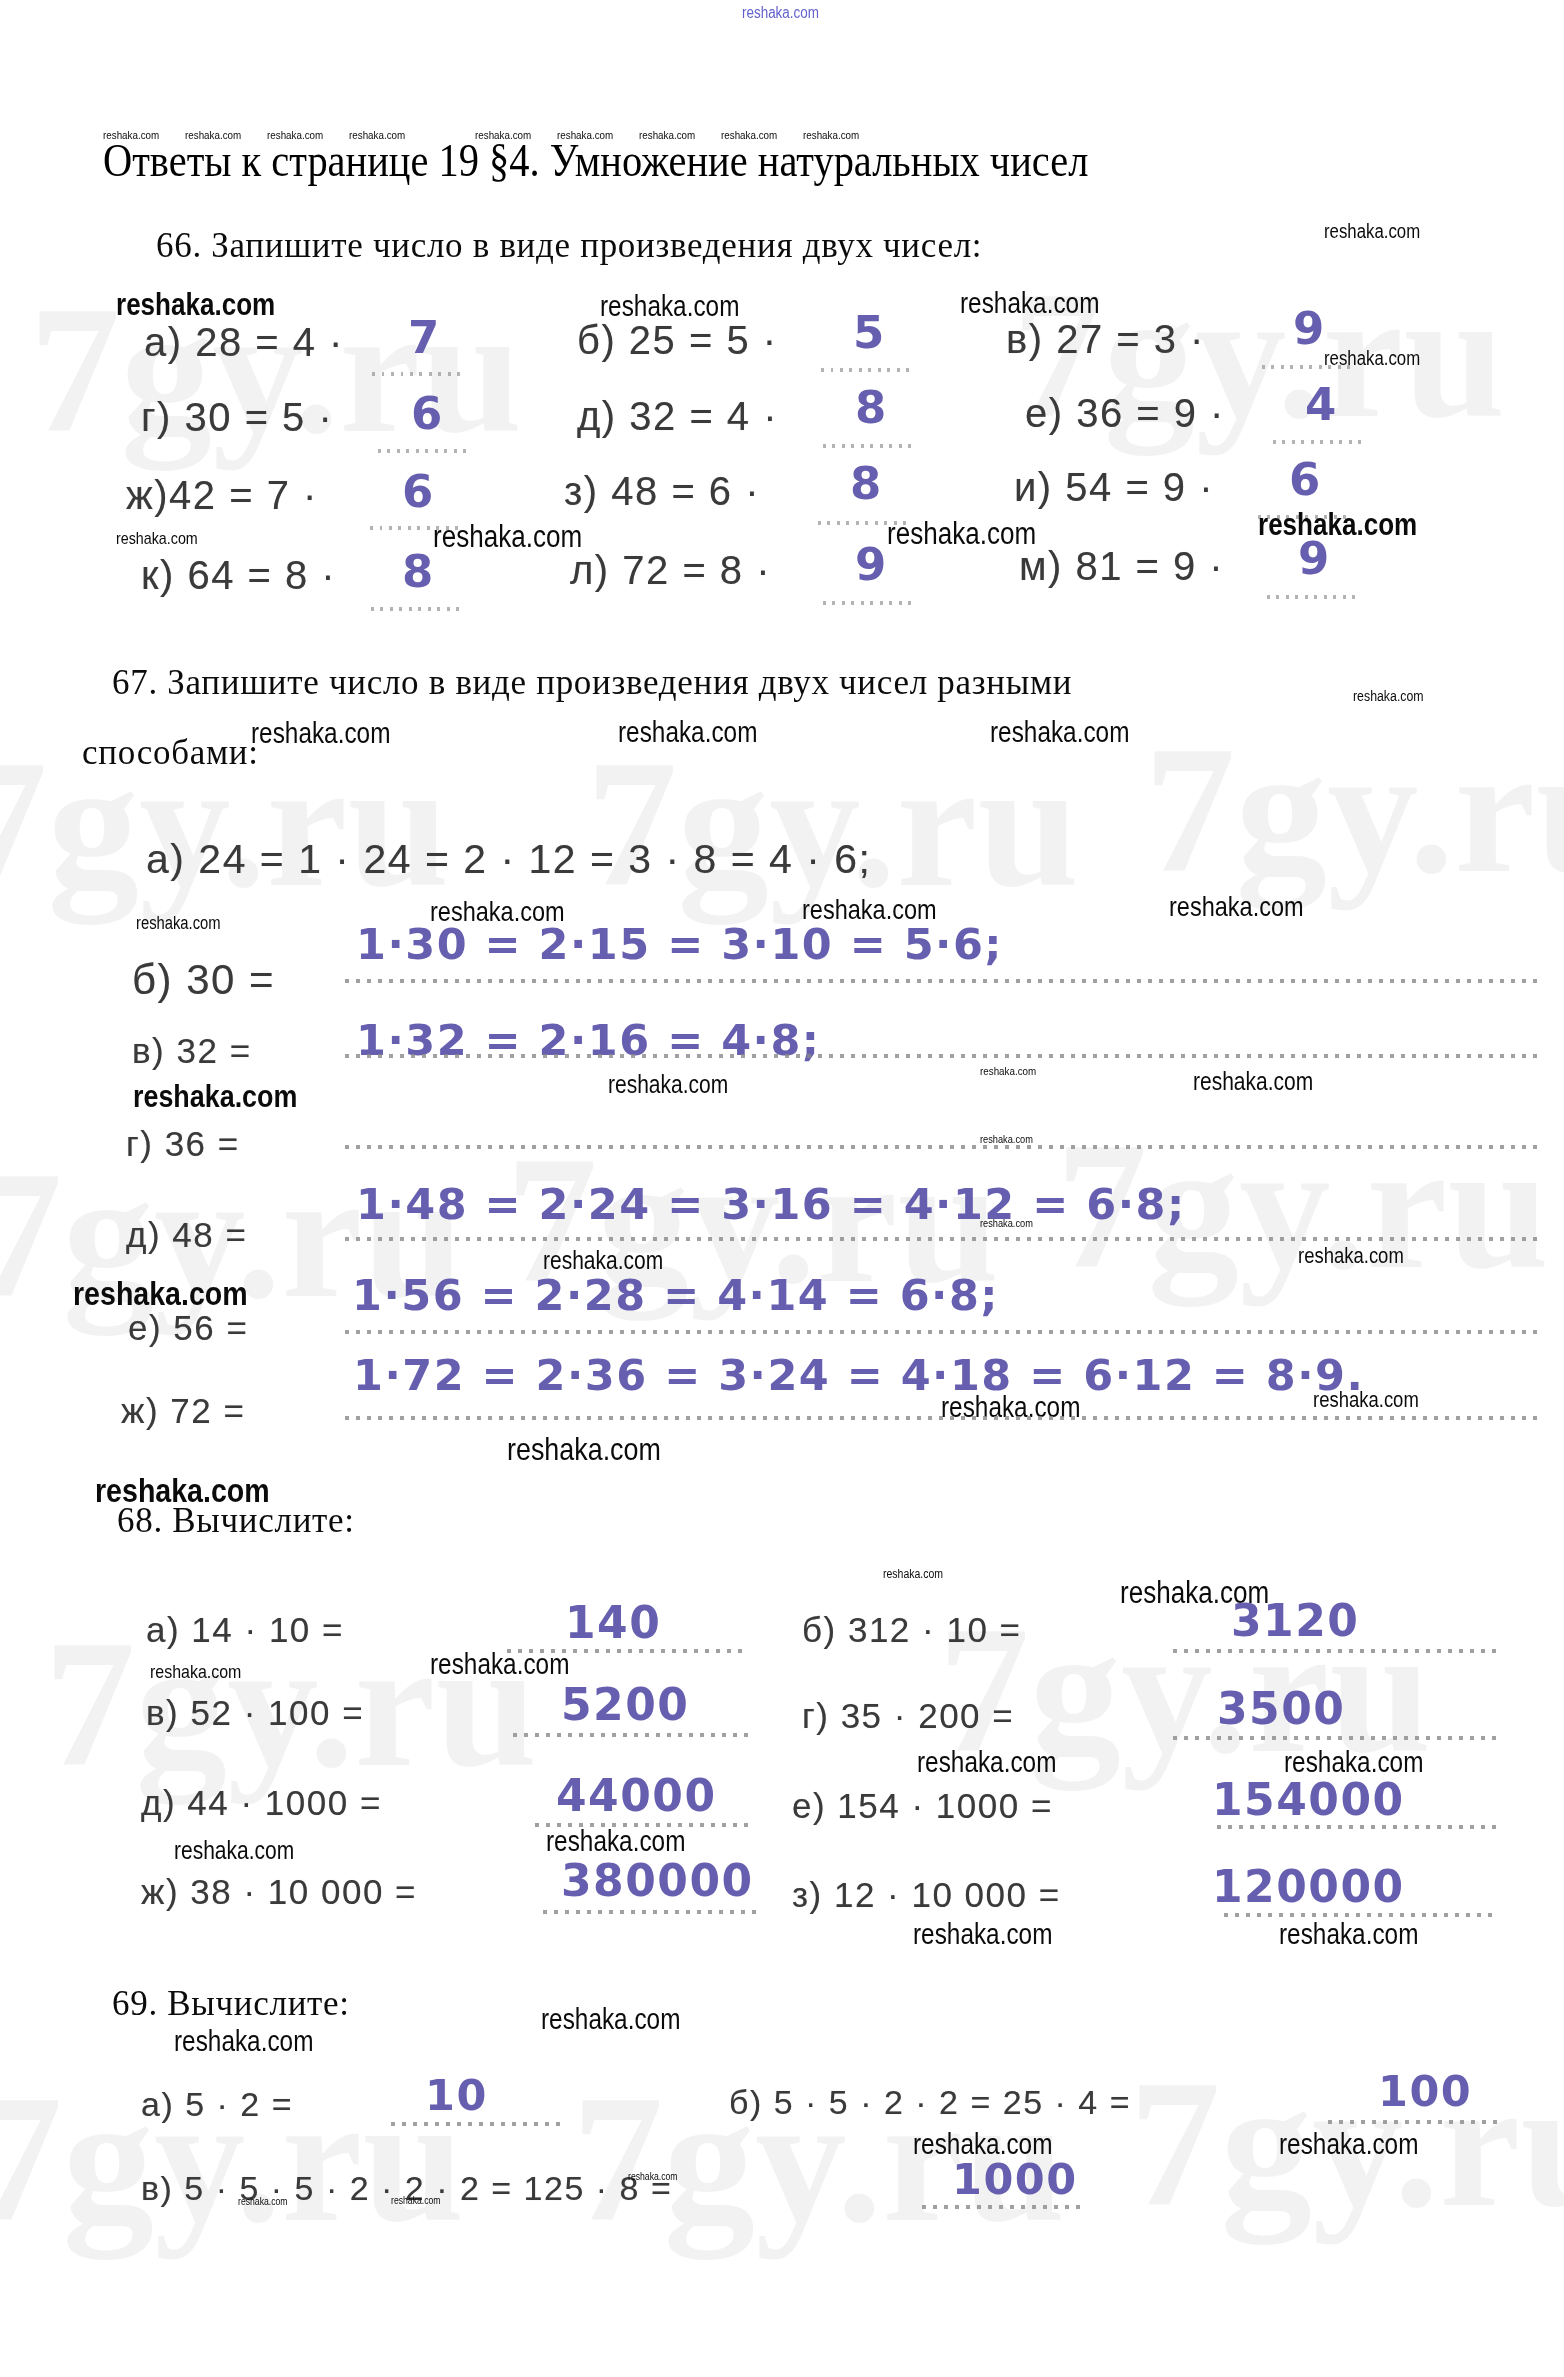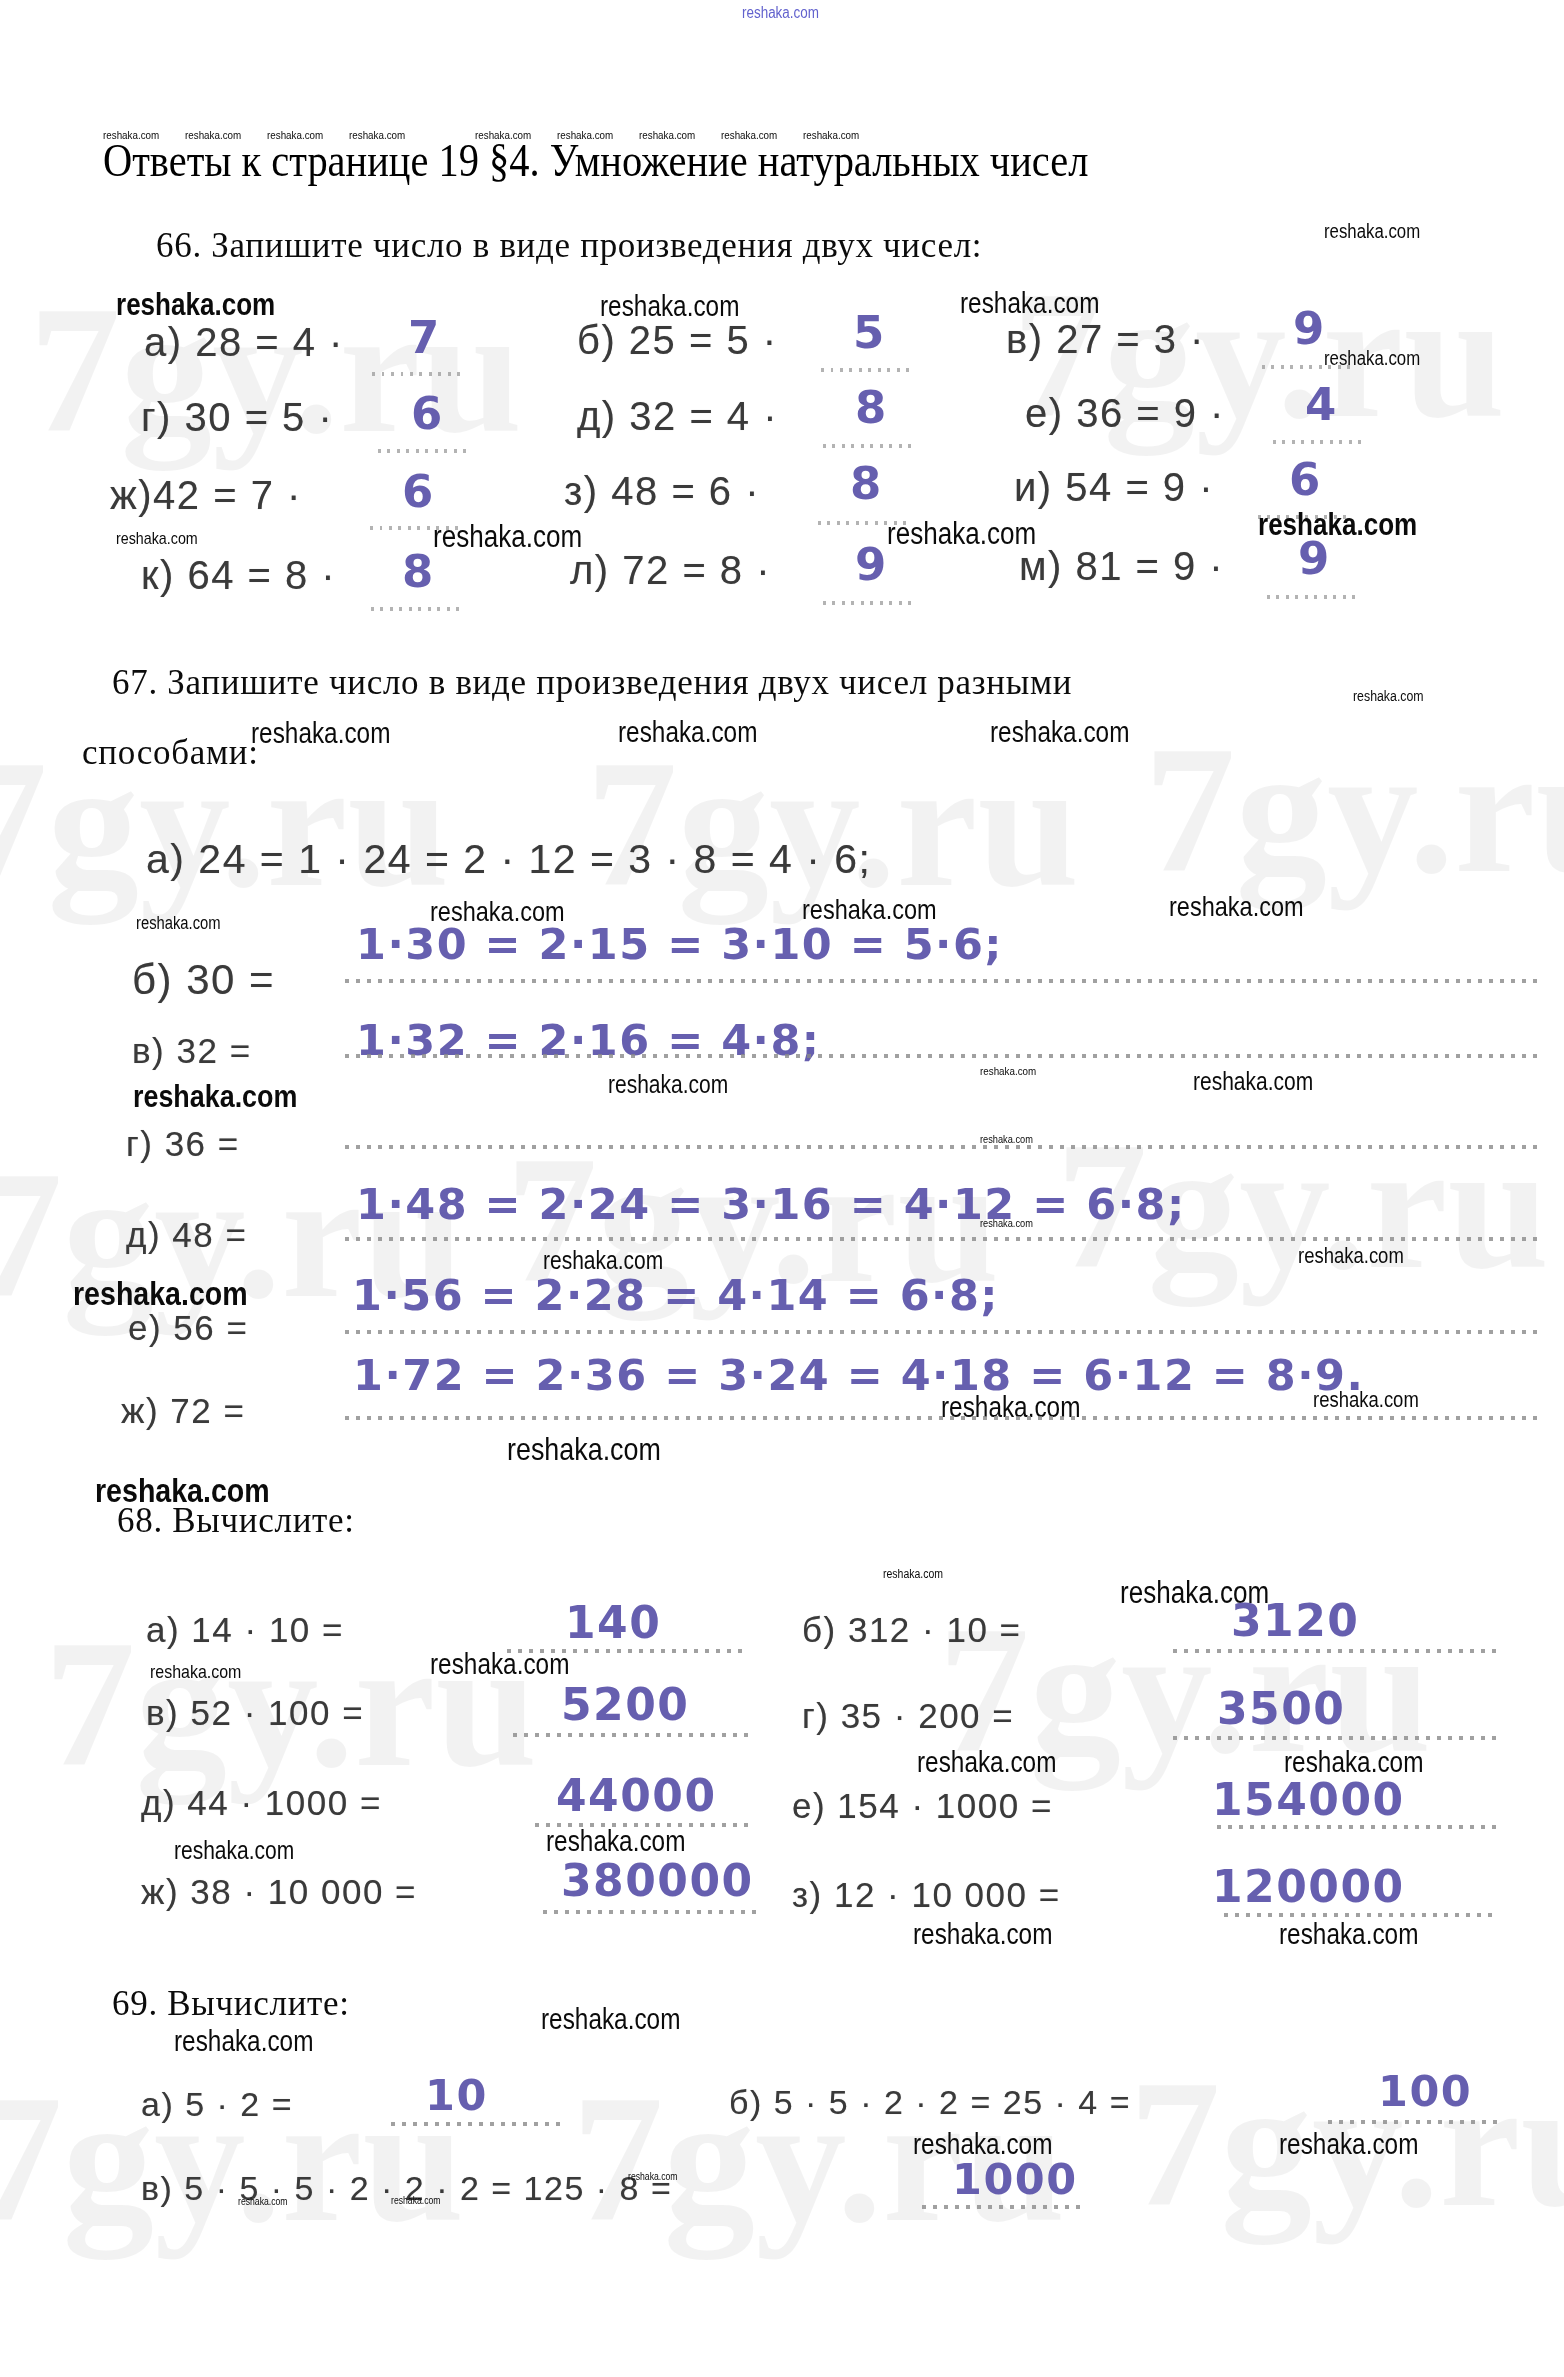--- a/index.html
+++ b/index.html
@@ -76,21 +76,21 @@
   <div class="abs ex" style="left:141px;top:395px;font-size:40px;">г) 30 = 5 ·</div>
   <div class="abs ans" style="left:411px;top:387px;font-size:45px;">6</div>
   <div class="abs dots-s" style="left:378px;top:449px;width:95px;"></div>
   <div class="abs ex" style="left:577px;top:394px;font-size:40px;">д) 32 = 4 ·</div>
   <div class="abs ans" style="left:855px;top:381px;font-size:45px;">8</div>
   <div class="abs dots-s" style="left:823px;top:444px;width:95px;"></div>
   <div class="abs ex" style="left:1025px;top:391px;font-size:40px;">е) 36 = 9 ·</div>
   <div class="abs ans" style="left:1305px;top:378px;font-size:45px;">4</div>
   <div class="abs dots-s" style="left:1273px;top:440px;width:95px;"></div>
 
-  <div class="abs ex" style="left:110px;top:473px;font-size:40px;">ж)42 = 7 ·</div>
+  <div class="abs ex" style="left:126px;top:473px;font-size:40px;">ж)42 = 7 ·</div>
   <div class="abs ans" style="left:402px;top:465px;font-size:45px;">6</div>
   <div class="abs dots-s" style="left:370px;top:526px;width:95px;"></div>
   <div class="abs ex" style="left:564px;top:469px;font-size:40px;">з) 48 = 6 ·</div>
   <div class="abs ans" style="left:850px;top:457px;font-size:45px;">8</div>
   <div class="abs dots-s" style="left:818px;top:521px;width:95px;"></div>
   <div class="abs ex" style="left:1014px;top:465px;font-size:40px;">и) 54 = 9 ·</div>
   <div class="abs ans" style="left:1289px;top:453px;font-size:45px;">6</div>
   <div class="abs dots-s" style="left:1258px;top:515px;width:95px;"></div>
 
   <div class="abs wm" style="left:116px;top:529px;font-size:17px;">reshaka.com</div>

